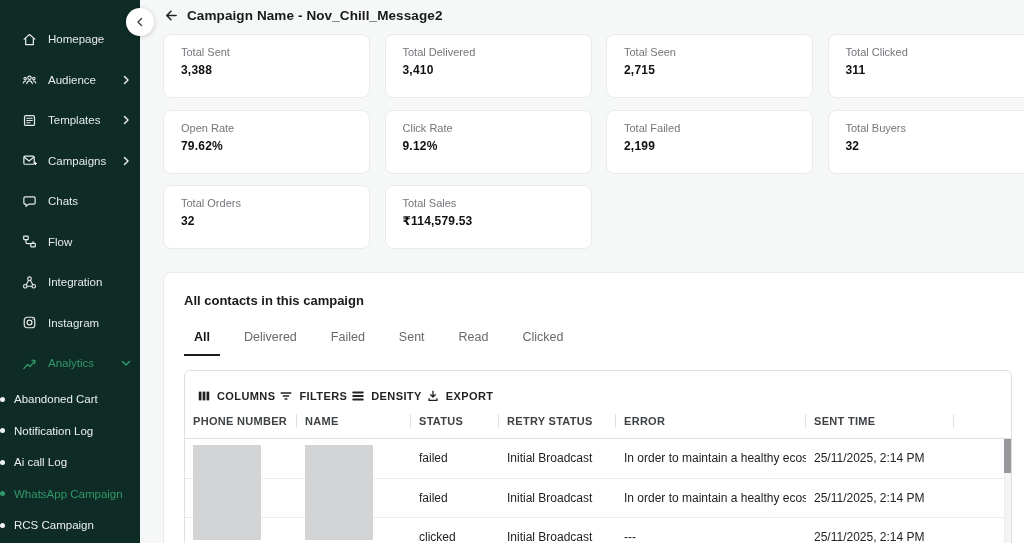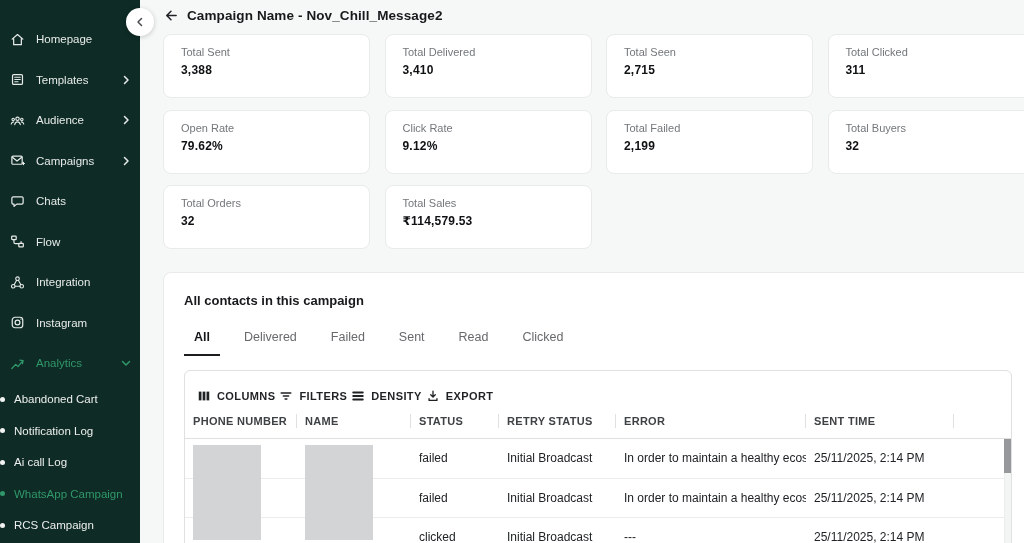--- a/index.html
+++ b/index.html
@@ -11,21 +11,21 @@
   svg { display:block; }
 
   
   .sidebar {
     position:absolute; left:0; top:0; width:140px; height:543px;
     background:#0e2b25; color:#e7ebe9; z-index:2;
   }
   .nav { padding-top:19px; }
   .nav-item {
     height:40.5px; display:flex; align-items:center; cursor:pointer;
-    padding-left:10px; padding-right:9px; font-size:11.5px;
+    padding-left:22px; padding-right:9px; font-size:11.5px;
   }
   .nav-item .nicon { width:15px; height:15px; margin-right:11px; flex:0 0 15px; color:#e7ebe9; }
   .nav-item .chev { margin-left:auto; width:10px; height:10px; color:#e7ebe9; }
   .nav-item.active, .nav-item.active .nicon, .nav-item.active .chev { color:#30986a; }
   .sub-item {
     height:31.5px; display:flex; align-items:center; cursor:pointer;
     font-size:11.5px; color:#eceeed;
   }
   .sub-item .dot { width:5px; height:5px; border-radius:50%; background:#f2f3f2; margin-right:9px; flex:0 0 5px; }
   .sub-item.active { color:#30986a; }
@@ -91,43 +91,43 @@
       <span class="nicon">
         <svg viewBox="0 0 16 16" fill="none" stroke="currentColor" stroke-width="1.3" stroke-linecap="round" stroke-linejoin="round">
             <path d="M2.3 7.6 8 2.7l5.7 4.9M3.9 6.9v6.6h8.2V6.9"></path>
           </svg>
       </span>
       <span>Homepage</span>
     </div>
 
     <div class="nav-item">
       <span class="nicon">
-        <svg viewBox="0 0 16 16" fill="none" stroke="currentColor" stroke-width="1.3" stroke-linecap="round" stroke-linejoin="round">
-            <rect x="2.7" y="2.7" width="10.6" height="10.6" rx="1.4"></rect>
-            <path d="M5.1 5.6h5.8M5.1 8h5.8M5.1 10.4h3.4"></path>
-          </svg>
-      </span>
-      <span>Templates</span>
-      <span class="chev">
-        <svg viewBox="0 0 10 10" fill="none" stroke="currentColor" stroke-width="1.5" stroke-linecap="round" stroke-linejoin="round">
-            <path d="M3.5 1.5 7 5 3.5 8.5"></path>
-          </svg>
-      </span>
-    </div>
-
-    <div class="nav-item">
-      <span class="nicon">
         <svg viewBox="0 0 16 16" fill="none" stroke="currentColor" stroke-width="1.2" stroke-linecap="round" stroke-linejoin="round">
             <circle cx="8" cy="6.2" r="1.8"></circle>
             <circle cx="3.4" cy="6.9" r="1.3"></circle>
             <circle cx="12.6" cy="6.9" r="1.3"></circle>
             <path d="M1.3 11.8c.4-1.6 1.3-2.3 2.5-2.3M14.7 11.8c-.4-1.6-1.3-2.3-2.5-2.3M5 12.4c.5-2 1.6-3 3-3s2.5 1 3 3"></path>
           </svg>
       </span>
       <span>Audience</span>
+      <span class="chev">
+        <svg viewBox="0 0 10 10" fill="none" stroke="currentColor" stroke-width="1.5" stroke-linecap="round" stroke-linejoin="round">
+            <path d="M3.5 1.5 7 5 3.5 8.5"></path>
+          </svg>
+      </span>
+    </div>
+
+    <div class="nav-item">
+      <span class="nicon">
+        <svg viewBox="0 0 16 16" fill="none" stroke="currentColor" stroke-width="1.3" stroke-linecap="round" stroke-linejoin="round">
+            <rect x="2.7" y="2.7" width="10.6" height="10.6" rx="1.4"></rect>
+            <path d="M5.1 5.6h5.8M5.1 8h5.8M5.1 10.4h3.4"></path>
+          </svg>
+      </span>
+      <span>Templates</span>
       <span class="chev">
         <svg viewBox="0 0 10 10" fill="none" stroke="currentColor" stroke-width="1.5" stroke-linecap="round" stroke-linejoin="round">
             <path d="M3.5 1.5 7 5 3.5 8.5"></path>
           </svg>
       </span>
     </div>
 
     <div class="nav-item">
       <span class="nicon">
         <svg viewBox="0 0 16 16" fill="none" stroke="currentColor" stroke-width="1.3" stroke-linecap="round" stroke-linejoin="round">

